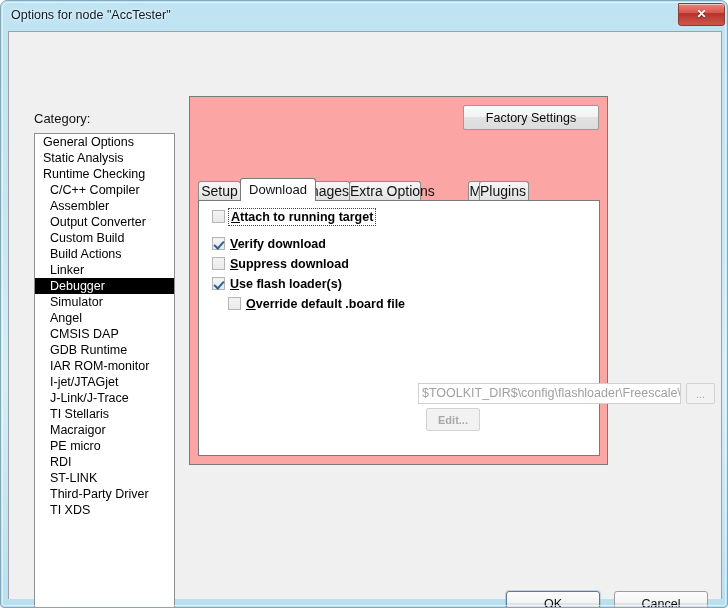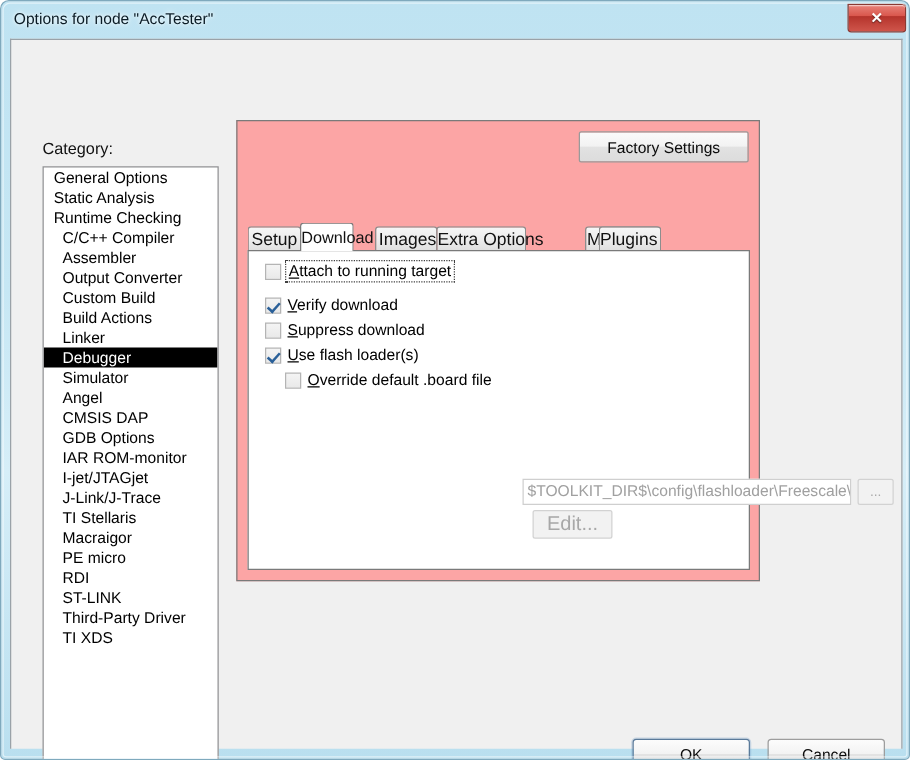--- a/index.html
+++ b/index.html
@@ -206,22 +206,23 @@
     height: 256px;
     background: #ffffff;
     border: 1px solid #7a7a7a;
     box-sizing: border-box;
   }
 
   
   .cbrow {
     position: absolute;
     display: flex;
-    align-items: center;
+    align-items: flex-start;
     white-space: nowrap;
+    font-weight: bold;
   }
   .cbox {
     position: relative;
     width: 13px;
     height: 13px;
     box-sizing: border-box;
     border: 1px solid #b4b4b4;
     background: linear-gradient(180deg, #f4f4f4 0%, #e9e9e9 100%);
     flex: 0 0 auto;
     cursor: pointer;
@@ -285,31 +286,32 @@
     line-height: 16px;
     text-align: center;
     cursor: pointer;
     padding: 0;
     font-family: "Liberation Sans", sans-serif;
   }
   #edit-button {
     position: absolute;
     left: 236px;
     top: 311px;
-    width: 64px;
+    width: 54px;
     height: 23px;
     background: #f2f2f2;
     border: 1px solid #d2d2d2;
     border-radius: 2px;
     box-sizing: border-box;
-    font-size: 16px;
+    font-size: 11px;
     color: #a8a8a8;
     cursor: pointer;
     padding: 0;
     font-family: "Liberation Sans", sans-serif;
+    font-weight: bold;
   }
 
   
   .dlgbtn {
     position: absolute;
     width: 94px;
     height: 25px;
     font-family: "Liberation Sans", sans-serif;
     font-size: 12.5px;
     color: #0b0b0b;
@@ -345,40 +347,40 @@
         <div class="cat-item indent"><span>C/C++ Compiler</span></div>
         <div class="cat-item indent"><span>Assembler</span></div>
         <div class="cat-item indent"><span>Output Converter</span></div>
         <div class="cat-item indent"><span>Custom Build</span></div>
         <div class="cat-item indent"><span>Build Actions</span></div>
         <div class="cat-item indent"><span>Linker</span></div>
         <div class="cat-item indent selected"><span>Debugger</span></div>
         <div class="cat-item indent"><span>Simulator</span></div>
         <div class="cat-item indent"><span>Angel</span></div>
         <div class="cat-item indent"><span>CMSIS DAP</span></div>
-        <div class="cat-item indent"><span>GDB Options</span></div>
+        <div class="cat-item indent"><span>GDB Runtime</span></div>
         <div class="cat-item indent"><span>IAR ROM-monitor</span></div>
         <div class="cat-item indent"><span>I-jet/JTAGjet</span></div>
         <div class="cat-item indent"><span>J-Link/J-Trace</span></div>
         <div class="cat-item indent"><span>TI Stellaris</span></div>
         <div class="cat-item indent"><span>Macraigor</span></div>
         <div class="cat-item indent"><span>PE micro</span></div>
         <div class="cat-item indent"><span>RDI</span></div>
         <div class="cat-item indent"><span>ST-LINK</span></div>
         <div class="cat-item indent"><span>Third-Party Driver</span></div>
         <div class="cat-item indent"><span>TI XDS</span></div>
       </div>
 
     <div id="right-panel">
 
       <button id="factory-settings">Factory Settings</button>
 
       <div id="tabstrip">
           <div class="tab" style="left: 0px; width: 43px; text-align: center; padding: 0px;"><span>Setup</span></div>
-          <div class="tab active" style="left: 42px; width: 43px; text-align: center; padding: 0px;"><span>Download</span></div>
+          <div class="tab active" style="left: 42px; width: 76px; text-align: center; padding: 0px;"><span>Download</span></div>
           <div class="tab" style="left: 102px; width: 50px; text-align: right; padding: 0px;"><span>Images</span></div>
           <div class="tab" style="left: 151px; width: 72px; text-align: center; padding: 0px;"><span>Extra Options</span></div>
           <div class="tab" style="left: 222px; width: 60px; text-align: center; padding: 0px; margin-left: 48px;"><span>Multicore</span></div>
           <div class="tab" style="left: 281px; width: 50px; text-align: left; padding: 0px;"><span>Plugins</span></div>
         </div>
 
       <div id="tabpage">
 
       <div class="cbrow" style="top: 9px; left: 13px;">
             <span class="cbox"></span>

